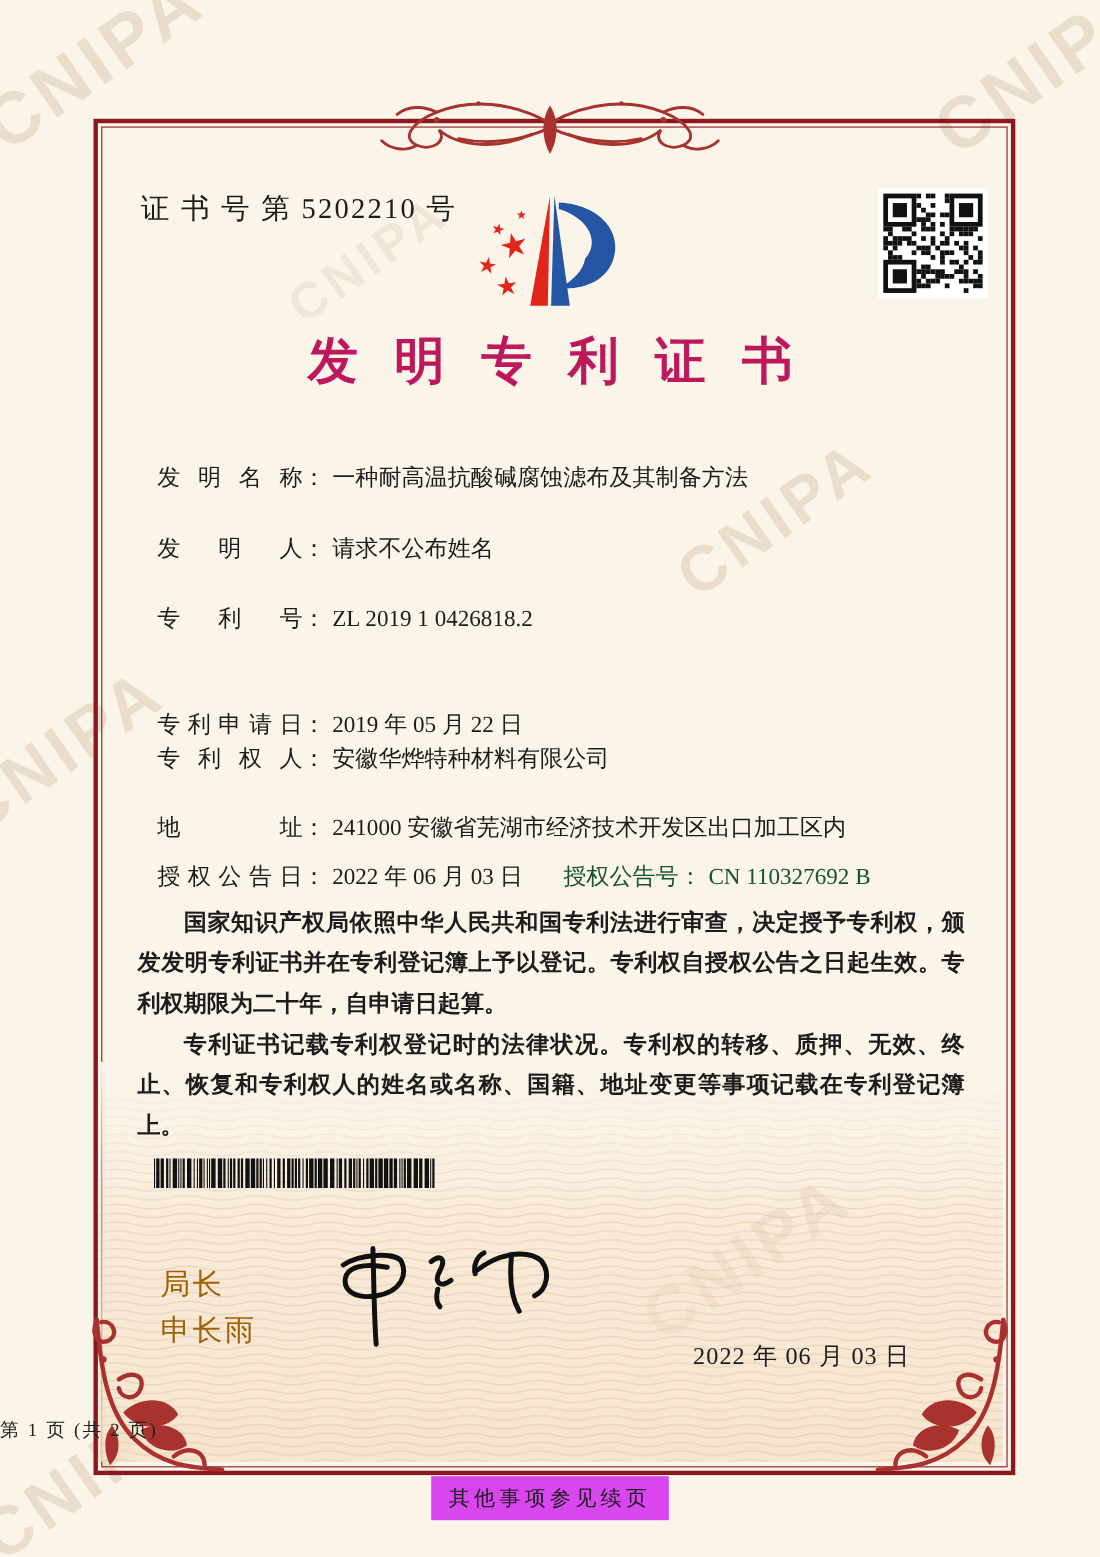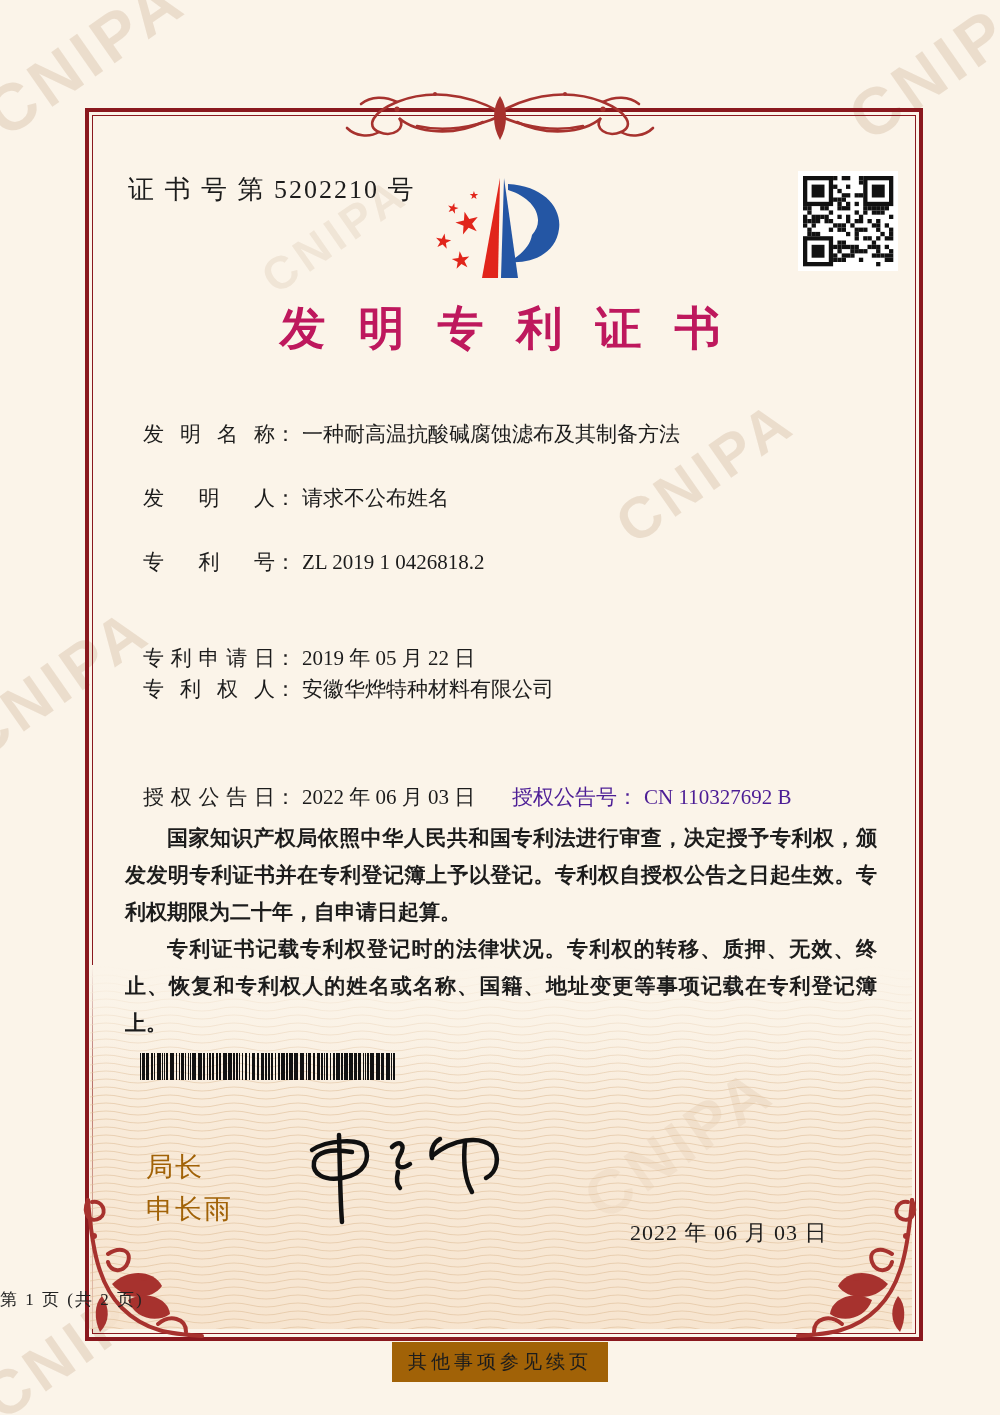--- a/index.html
+++ b/index.html
@@ -18,35 +18,35 @@
 
   
   .cert-no{position:absolute;left:128px;top:172px;font-size:26px;letter-spacing:2px;color:#1c1c1c;}
   .title{position:absolute;left:0;top:298px;width:100%;text-align:center;
          font-size:46px;font-weight:700;color:#be185d;letter-spacing:33px;text-indent:33px;}
 
   
   .field-row{position:absolute;left:143px;font-size:21px;color:#1c1c1c;white-space:nowrap;}
   .f-label{display:inline-block;width:132px;text-align:justify;text-align-last:justify;vertical-align:bottom;}
   .f-colon{display:inline-block;margin-right:6px;}
-  .grant-col{position:absolute;left:512px;top:783px;font-size:21px;color:#4c1d95;white-space:nowrap;}
+  .grant-col{position:absolute;left:512px;top:783px;font-size:21px;color:#14532d;white-space:nowrap;}
 
   
   .body-text{position:absolute;left:125px;top:820px;width:752px;font-size:21px;
              line-height:37px;color:#1c1c1c;text-align:justify;}
   .body-text p{margin:0;text-indent:2em;font-weight:bold;}
 
   
   .director{position:absolute;left:146px;top:1146px;font-size:27px;line-height:42px;
             letter-spacing:2px;color:#a16207;font-family:"Liberation Sans","DejaVu Sans",sans-serif;}
   .issue-date{position:absolute;left:630px;top:1218px;font-size:22px;color:#1c1c1c;letter-spacing:1px;}
   .page-info{position:absolute;left:0;top:1288px;width:936px;
              font-size:17px;color:#222;letter-spacing:2px;}
   .cont-note{position:absolute;left:50%;top:1342px;transform:translateX(-50%);
-             background:#a16207;padding:7px 16px;font-size:19px;letter-spacing:4px;color:#1c1c1c;}
+             background:#d946ef;padding:7px 16px;font-size:19px;letter-spacing:4px;color:#1c1c1c;}
 
   svg{display:block;}
   .abs{position:absolute;}
 </style>
 </head>
 <body>
 
 <div class="page">
 
   <div class="wm" style="left:-28px;top:18px;font-size:66px;">CNIPA</div>
@@ -298,20 +298,23 @@
   </div>
   <div class="field-row" style="top:548px;">
     <span class="f-label">专利号</span><span class="f-colon">：</span><span>ZL 2019 1 0426818.2</span>
   </div>
   <div class="field-row" style="top:611px;margin-top:33px;">
     <span class="f-label">专利申请日</span><span class="f-colon">：</span><span>2019 年 05 月 22 日</span>
   </div>
   <div class="field-row" style="top:675px;">
     <span class="f-label">专利权人</span><span class="f-colon">：</span><span>安徽华烨特种材料有限公司</span>
   </div>
+  <div class="field-row" style="top:738px;">
+    <span class="f-label">地址</span><span class="f-colon">：</span><span>241000 安徽省芜湖市经济技术开发区出口加工区内</span>
+  </div>
   <div class="field-row" style="top:783px;">
     <span class="f-label">授权公告日</span><span class="f-colon">：</span><span>2022 年 06 月 03 日</span>
   </div>
   <div class="grant-col">
     <span>授权公告号</span><span class="f-colon">：</span><span>CN 110327692 B</span>
   </div>
 
   <div class="body-text">
     <p>国家知识产权局依照中华人民共和国专利法进行审查，决定授予专利权，颁发发明专利证书并在专利登记簿上予以登记。专利权自授权公告之日起生效。专利权期限为二十年，自申请日起算。</p>
     <p>专利证书记载专利权登记时的法律状况。专利权的转移、质押、无效、终止、恢复和专利权人的姓名或名称、国籍、地址变更等事项记载在专利登记簿上。</p>

